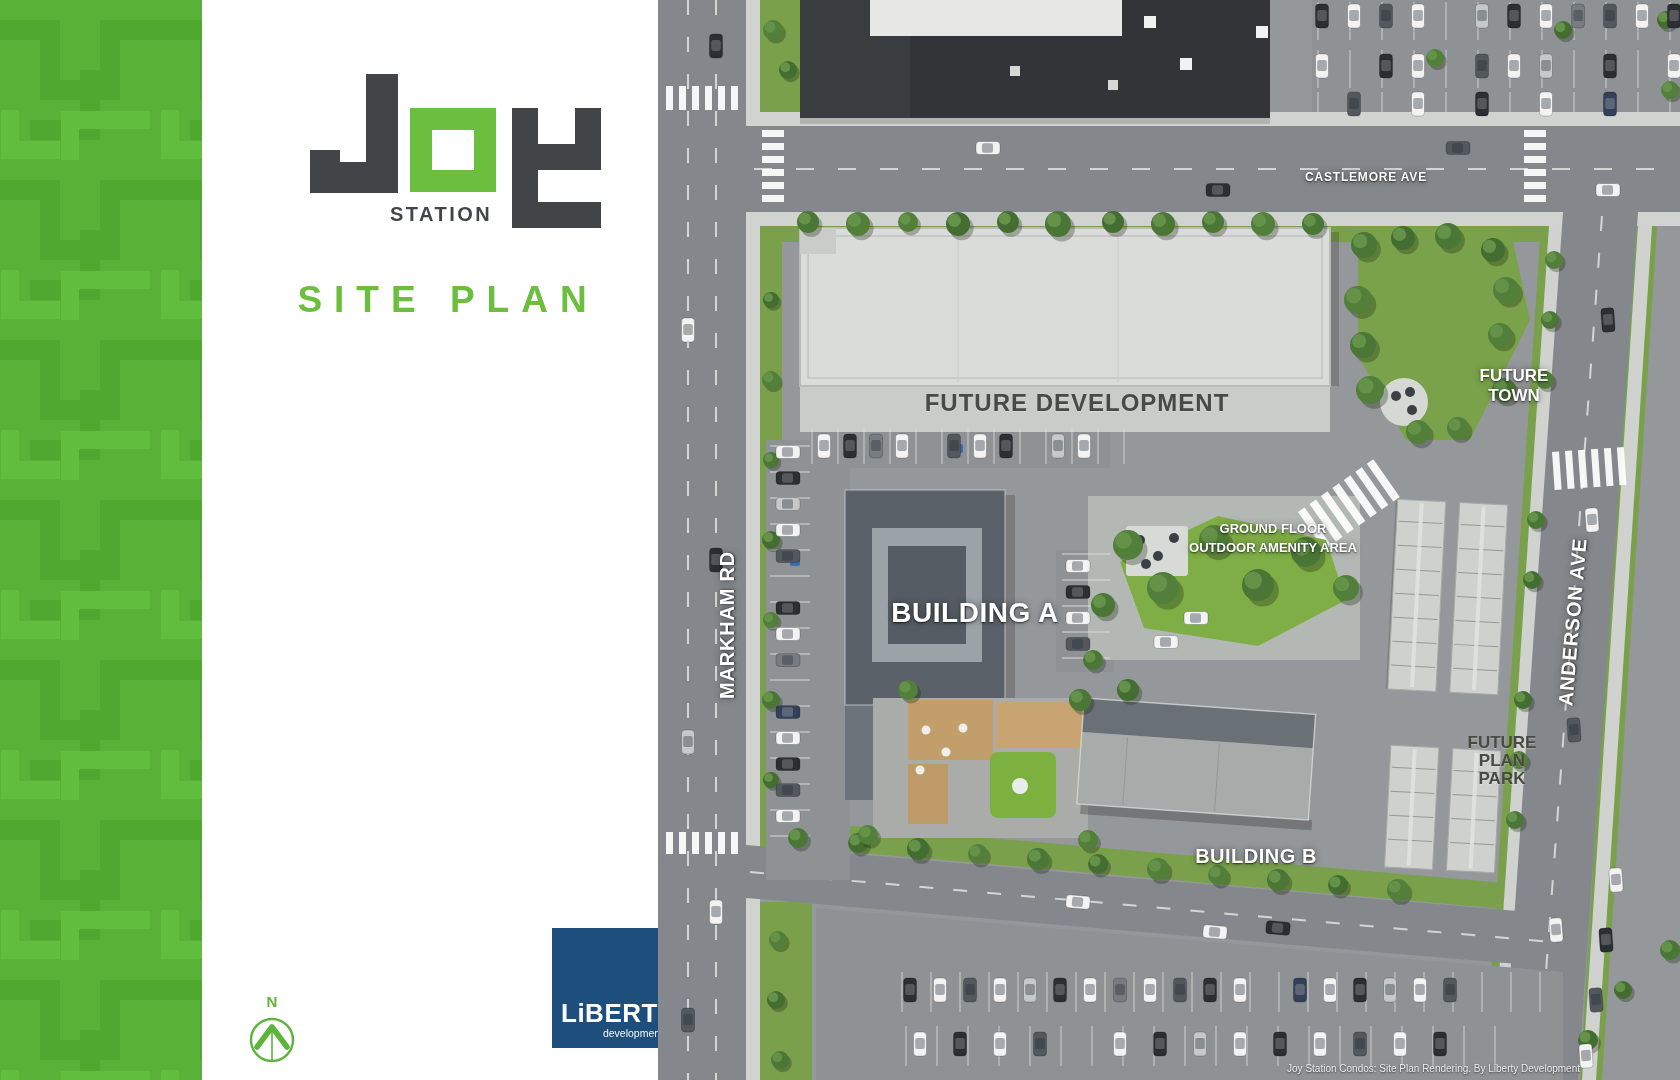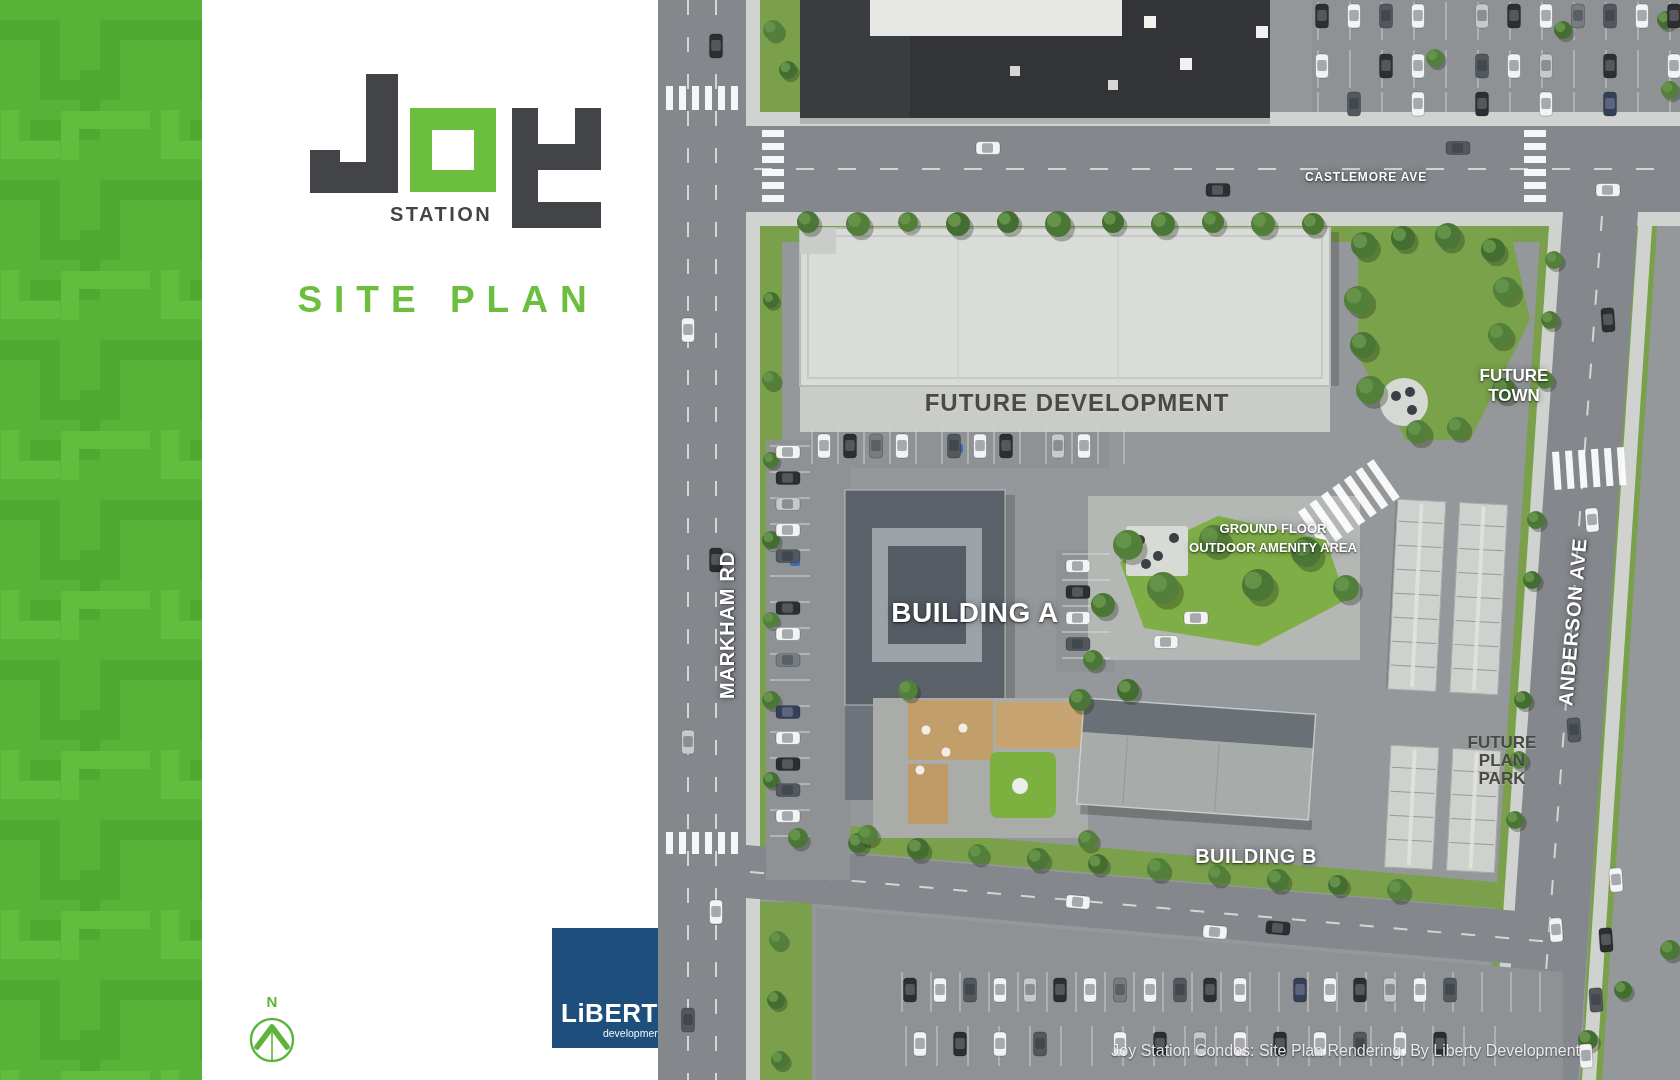--- a/index.html
+++ b/index.html
@@ -28,21 +28,21 @@
   
   .map{position:absolute;left:658px;top:0;width:1022px;height:1080px;overflow:hidden;background:#95989a;}
   .map svg{position:absolute;left:0;top:0;}
   .map-label{position:absolute;transform:translate(-50%,-50%);font-weight:bold;white-space:nowrap;
              text-align:center;pointer-events:none;}
   .lbl-white{color:var(--label-white,#fff);
              text-shadow:0 1px 2px rgba(0,0,0,.65),0 0 7px rgba(0,0,0,.4);}
   .lbl-dark{color:var(--label-dark,#4a4a45);text-shadow:0 1px 1px rgba(255,255,255,.25);}
   .rot90{transform:translate(-50%,-50%) rotate(-90deg);}
   .rot85{transform:translate(-50%,-50%) rotate(-85deg);}
-  .caption{position:absolute;right:100px;bottom:20px;font-size:16px;color:rgba(255,255,255,.85);
+  .caption{position:absolute;right:100px;bottom:6px;font-size:10px;color:rgba(255,255,255,.85);
            text-shadow:0 1px 2px rgba(0,0,0,.6);}
 </style>
 <title>Joy Station Site Plan</title></head>
 <body>
 
 <div class="stage">
 
   <svg class="rail" width="202" height="1080">
     <defs>
       <pattern id="maze" width="160" height="160" patternUnits="userSpaceOnUse">

